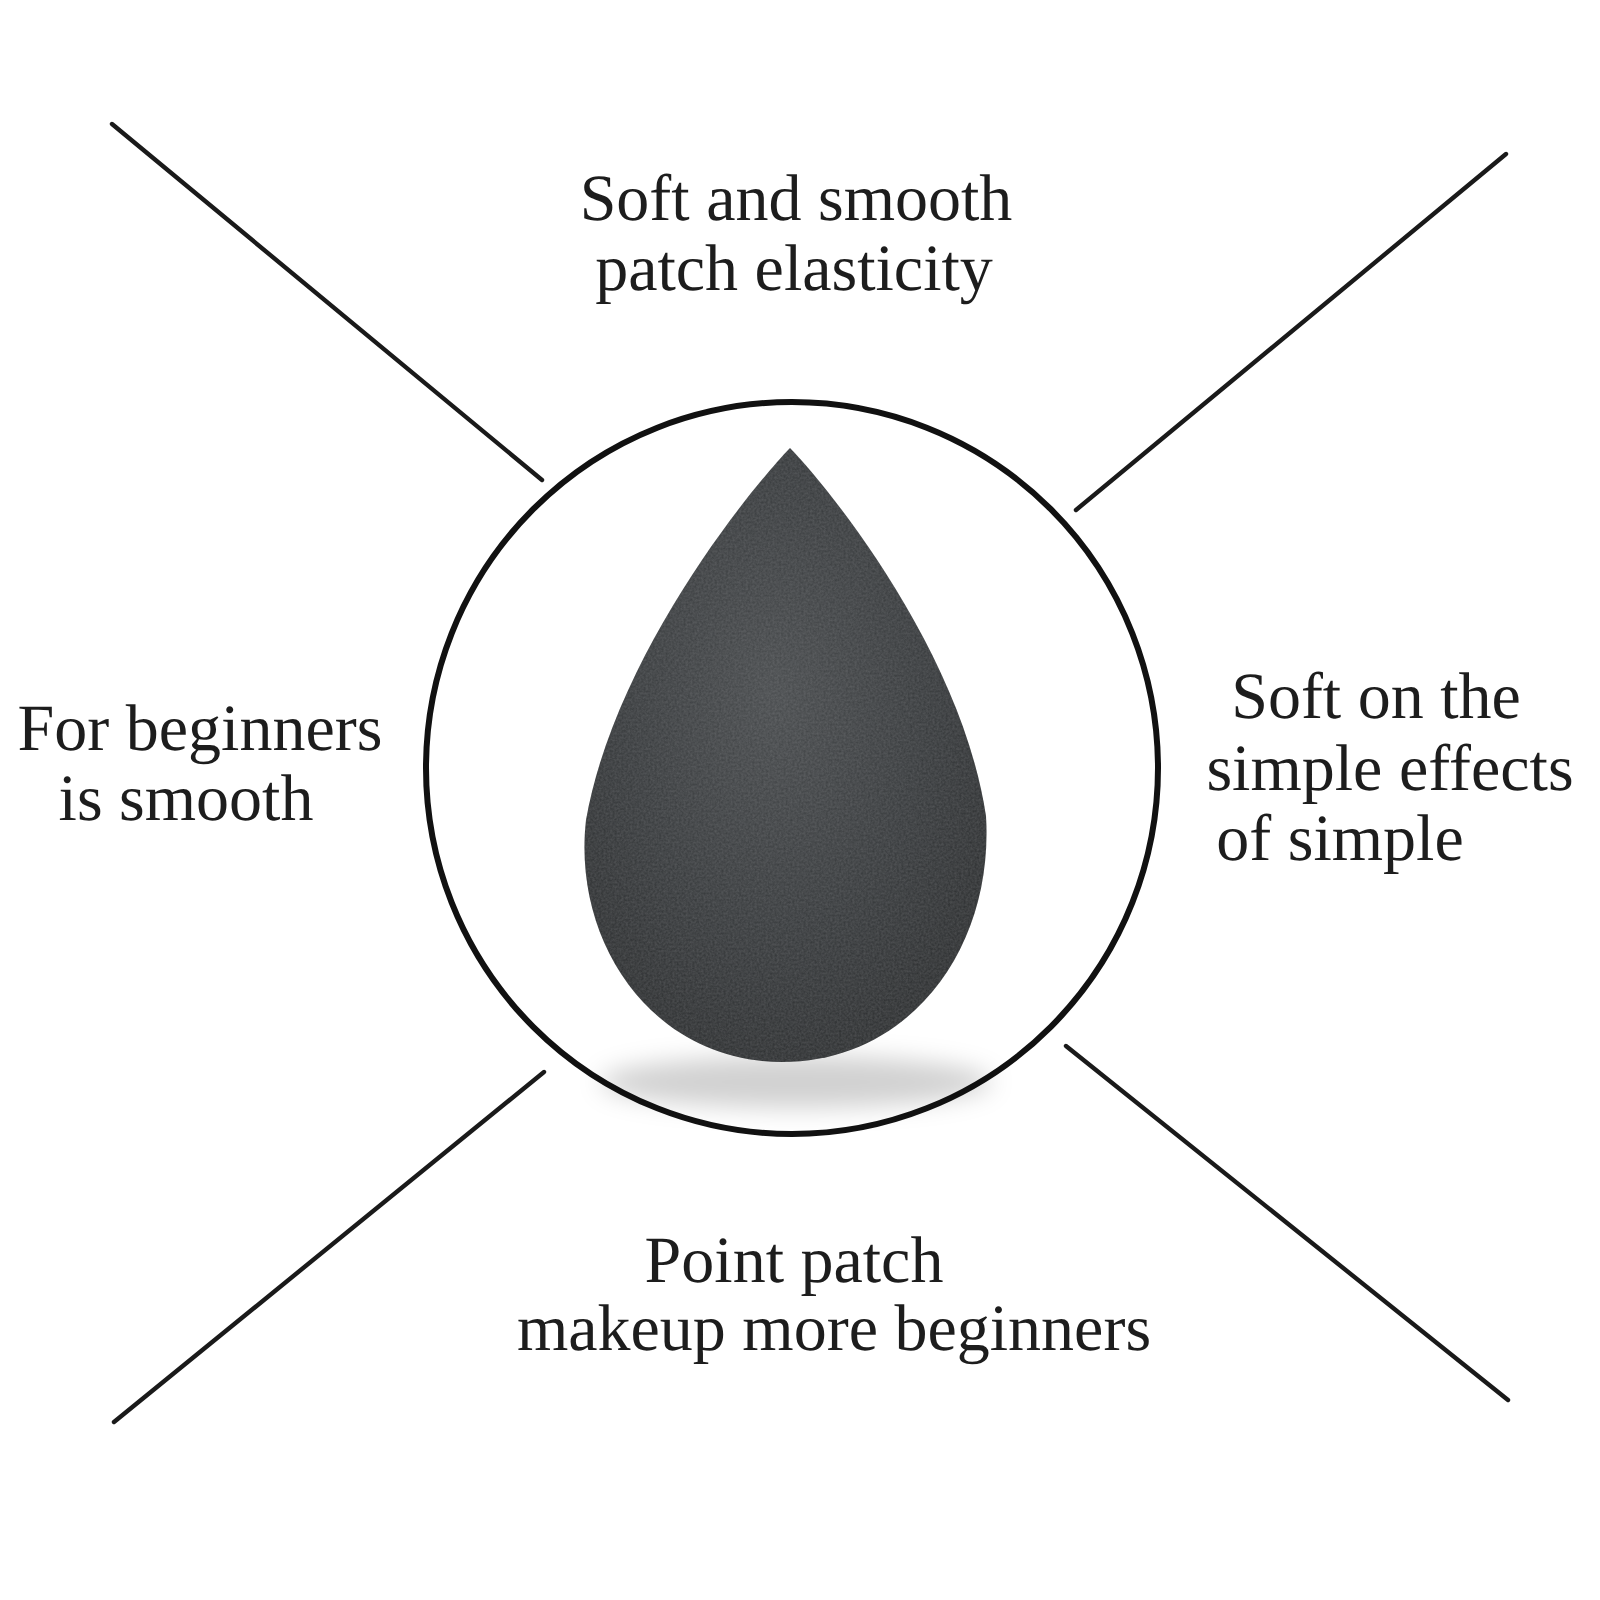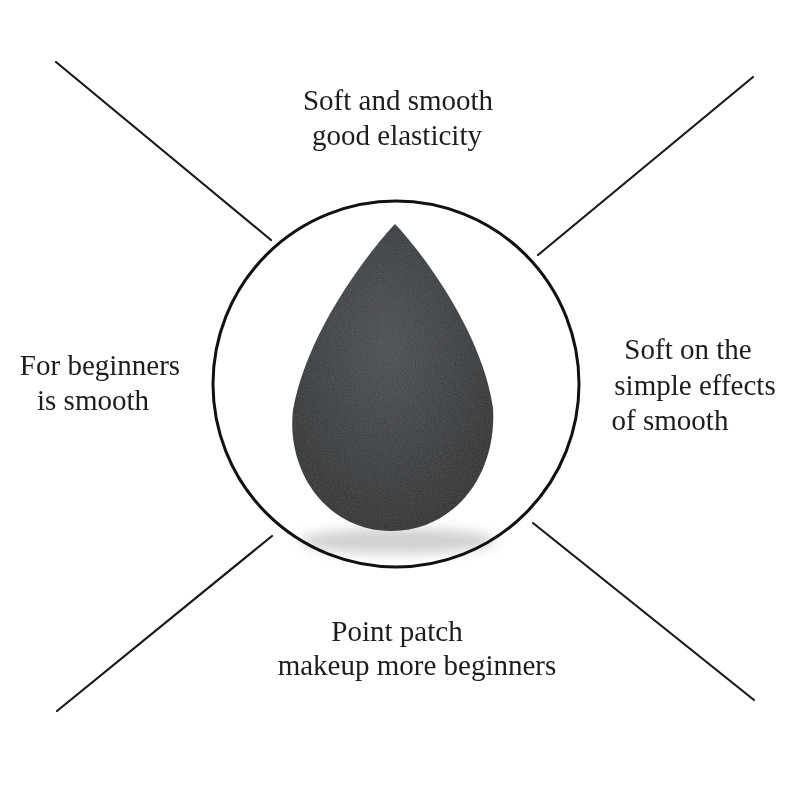--- a/index.html
+++ b/index.html
@@ -17,21 +17,21 @@
   }
   .stage svg {
     position: absolute;
     left: 0;
     top: 0;
   }
   .callout-line {
     position: absolute;
     transform: translateX(-50%);
     white-space: nowrap;
-    font-size: 29px;
+    font-size: 33px;
     line-height: 35px;
     color: var(--c-text, #1d1d1d);
     text-align: center;
   }
 </style>
 </head>
 <body>
 
 <div class="stage">
 
@@ -72,32 +72,32 @@
       <path d="M 395 224
                C 372 248, 307 330, 293 410
                C 286 472, 327 531, 391 531
                C 455 531, 497 474, 493 408
                C 481 328, 418 248, 395 224 Z" fill="#3a3d3f" filter="url(#fNoise)" opacity="0.4"></path>
     </g>
   </svg>
 
   <div>
     <div class="callout-line" style="left:398px; top:83px">Soft and smooth</div>
-    <div class="callout-line" style="left:397px; top:118px">good elasticity</div>
+    <div class="callout-line" style="left:397px; top:118px">patch elasticity</div>
   </div>
 
   <div>
     <div class="callout-line" style="left:100px; top:348px">For beginners</div>
     <div class="callout-line" style="left:93px; top:383px">is smooth</div>
   </div>
 
   <div>
     <div class="callout-line" style="left:688px; top:332px">Soft on the</div>
     <div class="callout-line" style="left:695px; top:368px">simple effects</div>
-    <div class="callout-line" style="left:670px; top:403px">of smooth</div>
+    <div class="callout-line" style="left:670px; top:403px">of simple</div>
   </div>
 
   <div>
     <div class="callout-line" style="left:397px; top:614px">Point patch</div>
     <div class="callout-line" style="left:417px; top:648px">makeup more beginners</div>
   </div>
 
 </div>
 
 </body></html>

